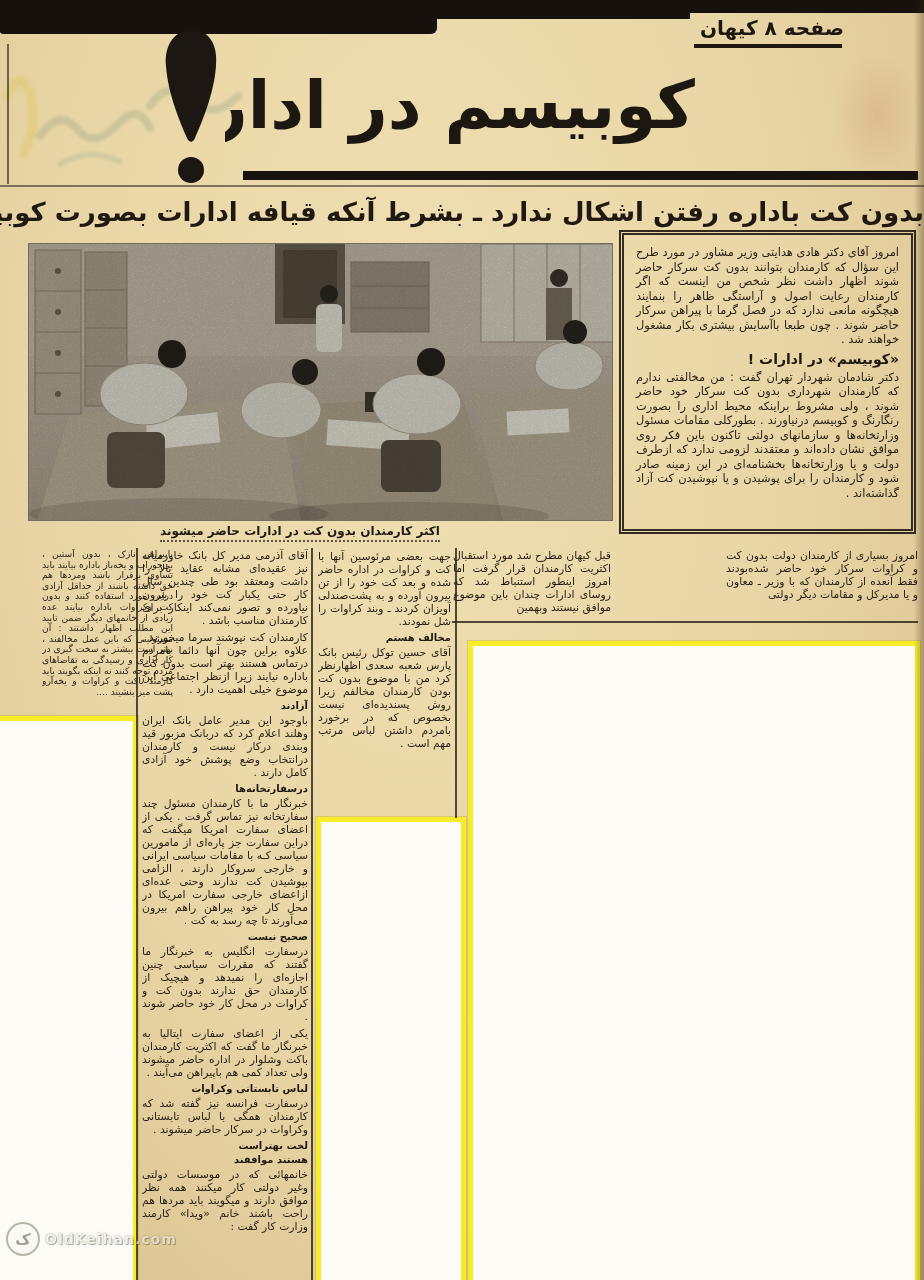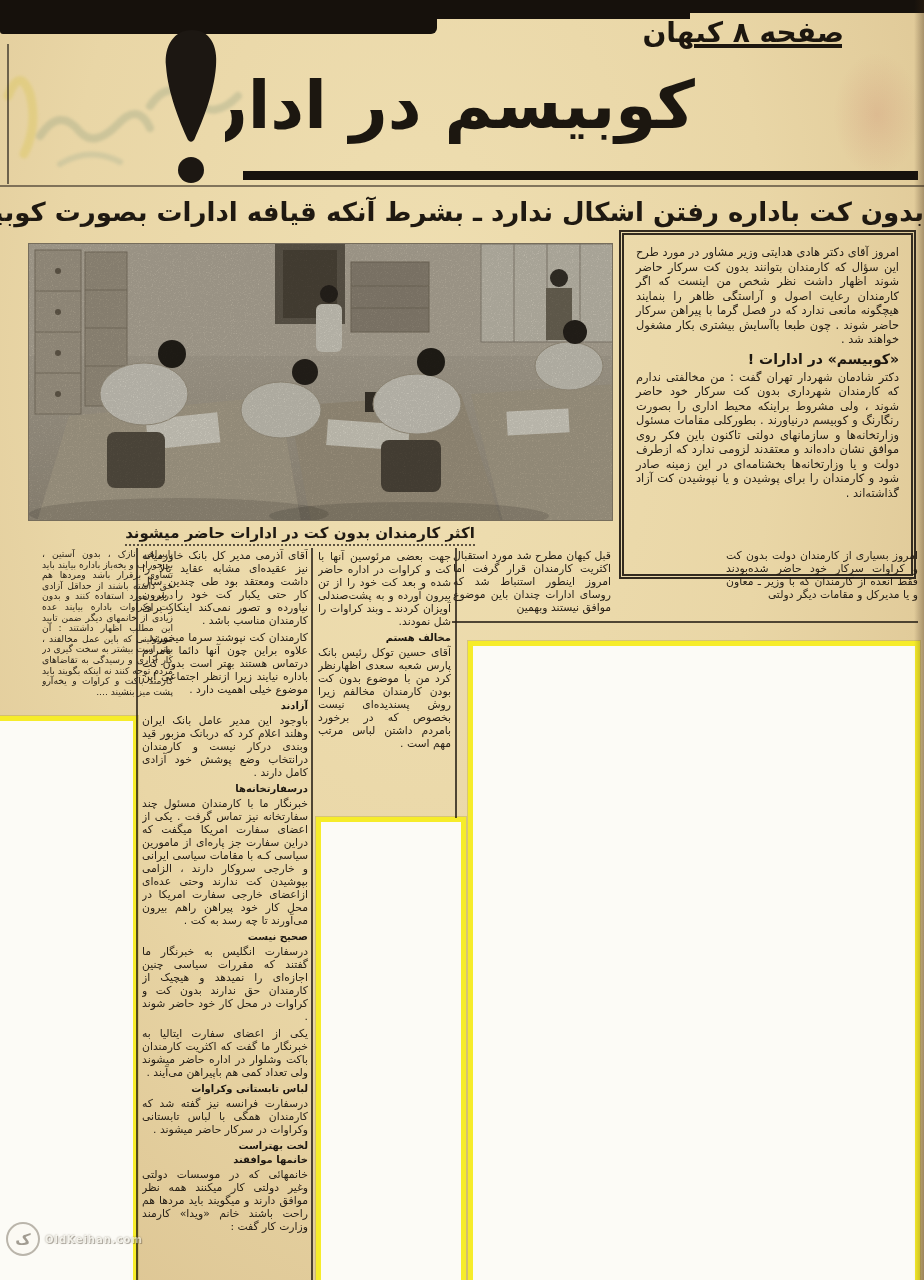--- a/index.html
+++ b/index.html
@@ -6,51 +6,51 @@
   .page{
     position:relative;width:924px;height:1280px;overflow:hidden;
     background:radial-gradient(ellipse at 45% 28%, #efdfb2 0%, #e9d6a6 50%, #dcc492 88%, #d0b67f 100%);
     font-family:"DejaVu Sans", sans-serif;color:#241d14;
   }
   .abs{position:absolute;}
   .rtl{direction:rtl;text-align:justify;}
   
   .bar{background:#16110c;}
   
-  .masthead-label{font-weight:700;font-size:28px;direction:rtl;color:#1d170f;letter-spacing:.5px;}
+  .masthead-label{font-weight:700;font-size:20px;direction:rtl;color:#1d170f;letter-spacing:.5px;}
   .masthead-rule{background:#1d170f;height:4px;}
   
   .headline{font-size:66px;font-weight:700;direction:rtl;text-align:center;white-space:nowrap;
     color:#1c1710;line-height:140px;overflow:hidden;letter-spacing:-1px;}
   .rule-thick{background:#17120d;}
   .rule-thin{background:rgba(58,48,38,.6);}
   .subheadline{font-size:26px;font-weight:700;direction:rtl;text-align:center;white-space:nowrap;
     overflow:hidden;color:#1f1911;line-height:42px;}
   
   .photo{background:#c3bbaa;border:1px solid #766d5c;box-sizing:border-box;overflow:hidden;}
-  .caption{font-size:15px;font-weight:700;direction:rtl;text-align:center;color:#201a12;}
+  .caption{font-size:12px;font-weight:700;direction:rtl;text-align:center;color:#201a12;}
   .caption span{border-bottom:2px dotted rgba(46,38,28,.75);padding-bottom:2px;}
   
   .boxed{border:5px double #332b20;box-sizing:border-box;padding:10px 12px;overflow:hidden;}
   .boxed p{margin:0 0 4px;font-size:11.4px;line-height:14.5px;}
   .boxed h3{margin:2px 0 3px;font-size:14px;text-align:right;direction:rtl;color:#1d170f;}
   
   .col{overflow:hidden;box-sizing:border-box;}
   .col-p{margin:0 0 4px;font-size:10.8px;line-height:13px;direction:rtl;text-align:justify;}
   .col-h{margin:3px 0 3px;font-size:10px;font-weight:700;direction:rtl;text-align:right;color:#1d170f;}
   .tiny .col-p{font-size:9.2px;line-height:10.6px;}
   .vrule{background:rgba(40,32,22,.8);width:2px;}
   
   .cutout{background:#fcfbf6;border:5px solid #f6ec2a;box-sizing:border-box;box-shadow:0 0 0 1px rgba(180,160,30,.35);}
   
   .watermark{display:flex;align-items:center;gap:5px;opacity:.62;}
   .wm-logo{width:30px;height:30px;border-radius:50%;background:rgba(250,248,240,.75);
     border:2px solid rgba(120,110,95,.8);color:#6b6254;font-weight:700;font-size:15px;
     display:flex;align-items:center;justify-content:center;}
-  .wm-text{font-size:10px;font-weight:700;color:rgba(250,248,240,.9);
+  .wm-text{font-size:14px;font-weight:700;color:rgba(250,248,240,.9);
     text-shadow:0 0 2px rgba(90,80,65,.9),1px 1px 0 rgba(90,80,65,.7);letter-spacing:1px;text-align:center;}
   .edge-shade{background:linear-gradient(to right, rgba(0,0,0,0), rgba(60,40,20,.35));}
   .smudge{background:radial-gradient(ellipse at center, rgba(190,100,90,.18), rgba(190,100,90,0) 70%);}
 </style>
 </head>
 <body>
 
 <div class="page">
 
   <svg class="abs" style="left:0;top:36px;" width="260" height="150" viewBox="0 0 260 150">
@@ -152,21 +152,21 @@
         <rect x="352" y="196" width="60" height="52" rx="8" fill="#564e41"></rect>
         <ellipse cx="540" cy="122" rx="34" ry="24" fill="#dfdbcd" stroke="#b0a691"></ellipse>
           <circle cx="546" cy="88" r="12" fill="#2a251e"></circle>
       </g>
       <rect width="585" height="278" filter="url(#grain)" opacity="0.22"></rect>
     </svg>
   </div>
 
   <div class="abs caption" style="left:120px;top:524px;width:360px;"><span>اکثر کارمندان بدون کت در ادارات حاضر میشوند</span></div>
 
-  <div class="abs boxed rtl" style="left:619px;top:230px;width:297px;height:349px;padding-left:12px;">
+  <div class="abs boxed rtl" style="left:619px;top:230px;width:297px;height:304px;padding-left:12px;">
     <p>امروز آقای دکتر هادی هدایتی وزیر مشاور در مورد طرح این سؤال که کارمندان بتوانند بدون کت سرکار حاضر شوند اظهار داشت نظر شخص من اینست که اگر کارمندان رعایت اصول و آراستگی ظاهر را بنمایند هیچگونه مانعی ندارد که در فصل گرما با پیراهن سرکار حاضر شوند . چون طبعا باآسایش بیشتری بکار مشغول خواهند شد .</p>
     <h3>«کوبیسم» در ادارات !</h3>
     <p>دکتر شادمان شهردار تهران گفت : من مخالفتی ندارم که کارمندان شهرداری بدون کت سرکار خود حاضر شوند ، ولی مشروط براینکه محیط اداری را بصورت رنگارنگ و کوبیسم درنیاورند . بطورکلی مقامات مسئول وزارتخانه‌ها و سازمانهای دولتی تاکنون باین فکر روی موافق نشان داده‌اند و معتقدند لزومی ندارد که ازطرف دولت و یا وزارتخانه‌ها بخشنامه‌ای در این زمینه صادر شود و کارمندان را برای پوشیدن و یا نپوشیدن کت آزاد گذاشته‌اند .</p>
   </div>
 
   <div class="abs col" style="left:726px;top:549px;width:192px;height:66px;">
       <p class="col-p">امروز بسیاری از کارمندان دولت بدون کت و کراوات سرکار خود حاضر شده‌بودند فقط آنعده از کارمندان که با وزیر ـ معاون و یا مدیرکل و مقامات دیگر دولتی</p>
     </div>
   <div class="abs col" style="left:453px;top:549px;width:158px;height:66px;">
       <p class="col-p">قبل کیهان مطرح شد مورد استقبال اکثریت کارمندان قرار گرفت اما امروز اینطور استنباط شد که روسای ادارات چندان باین موضوع موافق نیستند وبهمین</p>
@@ -197,21 +197,21 @@
       <h4 class="col-h">آزادند</h4>
       <p class="col-p">باوجود این مدیر عامل بانک ایران وهلند اعلام کرد که دربانک مزبور قید وبندی درکار نیست و کارمندان درانتخاب وضع پوشش خود آزادی کامل دارند .</p>
       <h4 class="col-h">درسفارتخانه‌ها</h4>
       <p class="col-p">خبرنگار ما با کارمندان مسئول چند سفارتخانه نیز تماس گرفت . یکی از اعضای سفارت امریکا میگفت که دراین سفارت جز پاره‌ای از مامورین سیاسی کـه با مقامات سیاسی ایرانی و خارجی سروکار دارند ، الزامی بپوشیدن کت ندارند وحتی عده‌ای ازاعضای خارجی سفارت امریکا در محل کار خود پیراهن راهم بیرون می‌آورند تا چه رسد به کت .</p>
       <h4 class="col-h">صحیح نیست</h4>
       <p class="col-p">درسفارت انگلیس به خبرنگار ما گفتند که مقررات سیاسی چنین اجازه‌ای را نمیدهد و هیچیک از کارمندان حق ندارند بدون کت و کراوات در محل کار خود حاضر شوند .</p>
       <p class="col-p">یکی از اعضای سفارت ایتالیا به خبرنگار ما گفت که اکثریت کارمندان باکت وشلوار در اداره حاضر میشوند ولی تعداد کمی هم باپیراهن می‌آیند .</p>
       <h4 class="col-h">لباس تابستانی وکراوات</h4>
       <p class="col-p">درسفارت فرانسه نیز گفته شد که کارمندان همگی با لباس تابستانی وکراوات در سرکار حاضر میشوند .</p>
       <h4 class="col-h">لخت بهتراست</h4>
-      <h4 class="col-h">خانمها موافقند</h4>
+      <h4 class="col-h">هستند موافقند</h4>
       <p class="col-p">خانمهائی که در موسسات دولتی وغیر دولتی کار میکنند همه نظر موافق دارند و میگویند باید مردها هم راحت باشند خانم «ویدا» کارمند وزارت کار گفت :</p>
     </div>
 
   <div class="abs watermark" style="left:6px;top:1222px;">
     <div class="wm-logo">ک</div>
     <div class="wm-text">OldKeihan.com</div>
   </div>
 
   <div class="abs edge-shade" style="left:914px;top:0;width:10px;height:1280px;"></div>
 </div>

